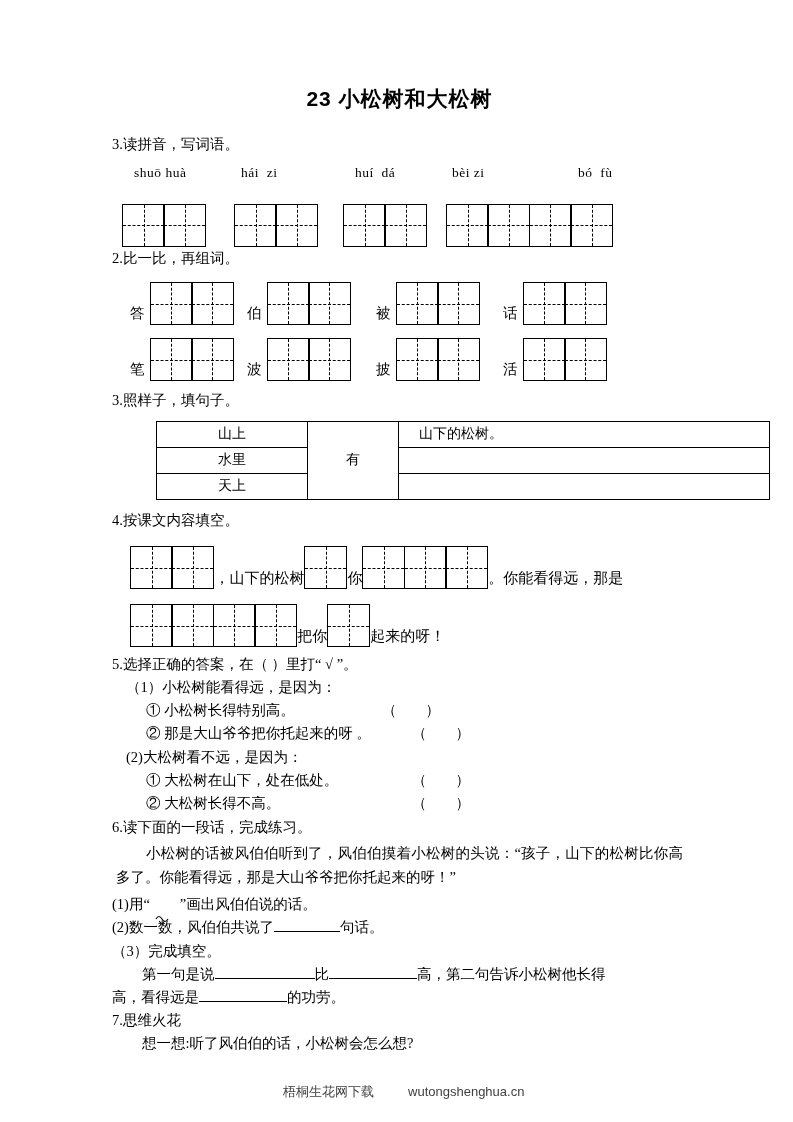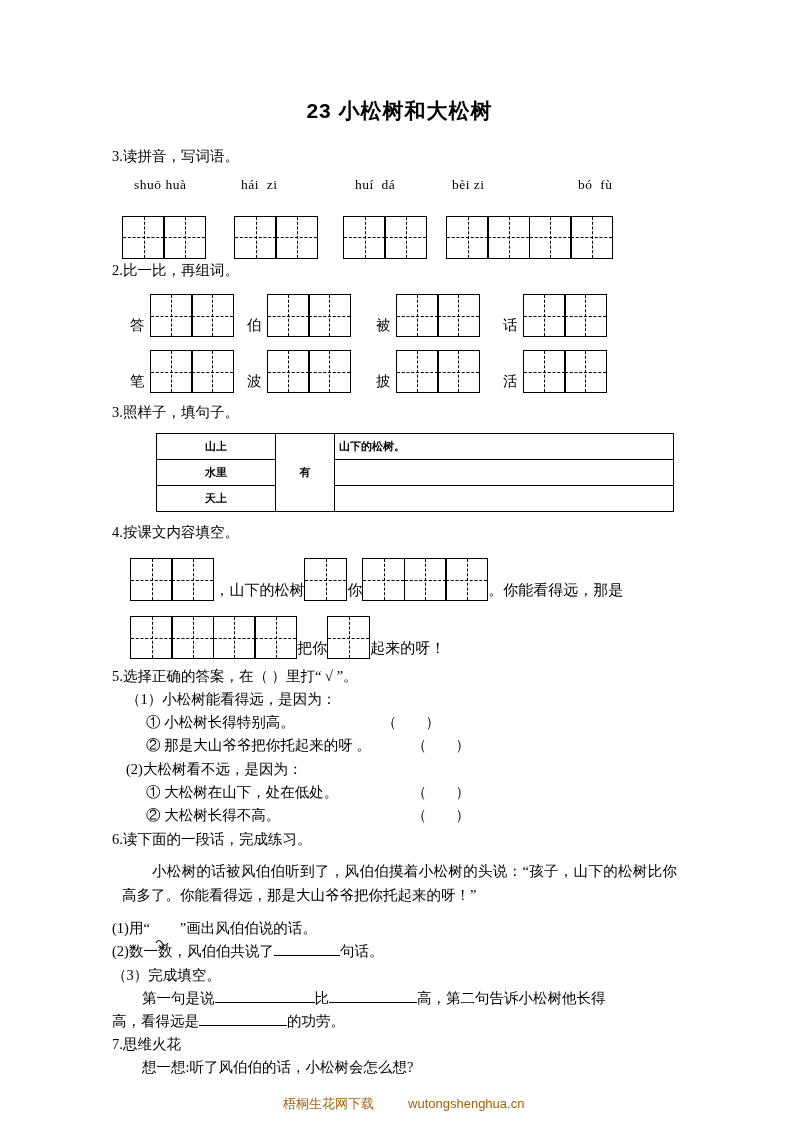--- a/index.html
+++ b/index.html
@@ -10,21 +10,21 @@
   body {
     width: 793px;
     height: 1122px;
     position: relative;
     font-family: "Liberation Serif", "DejaVu Serif", serif;
     color: #000000;
     overflow: hidden;
   }
   .page {
     position: absolute;
-    left: 0; top: 12px;
+    left: 0; top: 0;
     width: 793px;
     height: 788px;
   }
   .content {
     position: absolute;
     left: 112px;
     top: 86px;
     width: 575px;
   }
 
@@ -129,24 +129,23 @@
   
   .sent-table {
     border-collapse: collapse;
     margin: 9px 0 0 44px;
     width: 490px;
     table-layout: fixed;
   }
   .sent-table td {
     border: 1.3px solid #000;
     height: 23px;
-    font-size: 11px;
-    padding: 1px 4px;
+    font-size: 14px;
+    padding: 1px 20px;
     line-height: 1.3;
-    font-weight: bold;
   }
   .col-a { width: 110px; text-align: center; }
   .col-b { width: 50px; text-align: center; }
   .col-c { width: 330px; text-align: left; padding-left: 16px; }
 
   
   .fill-row {
     position: relative;
     height: 52px;
     margin-top: 6px;
@@ -187,21 +186,21 @@
   }
   .b-short { width: 66px; }
   .b-med   { width: 88px; }
   .b-long  { width: 100px; }
 
   
   .passage {
     font-size: 14.5px;
     line-height: 1.62;
     text-indent: 30px;
-    margin: 10px;
+    margin: 4px;
     text-align: justify;
   }
   .wave-mark {
     display: inline-block;
     width: 30px;
     position: relative;
     vertical-align: baseline;
   }
   .wave-mark svg {
     position: absolute;
@@ -210,21 +209,21 @@
   }
 
   
   .footer {
     position: absolute;
     left: 0;
     top: 1068px;
     width: 793px;
     text-align: center;
     font-size: 13px;
-    color: #a16207;
+    color: #404040;
     font-family: "Liberation Sans", "DejaVu Sans", sans-serif;
     white-space: pre;
   }
   .footer .gap { display: inline-block; width: 34px; }
 </style>
 </head>
 <body>
 
 <div class="page">
   <div class="content">

